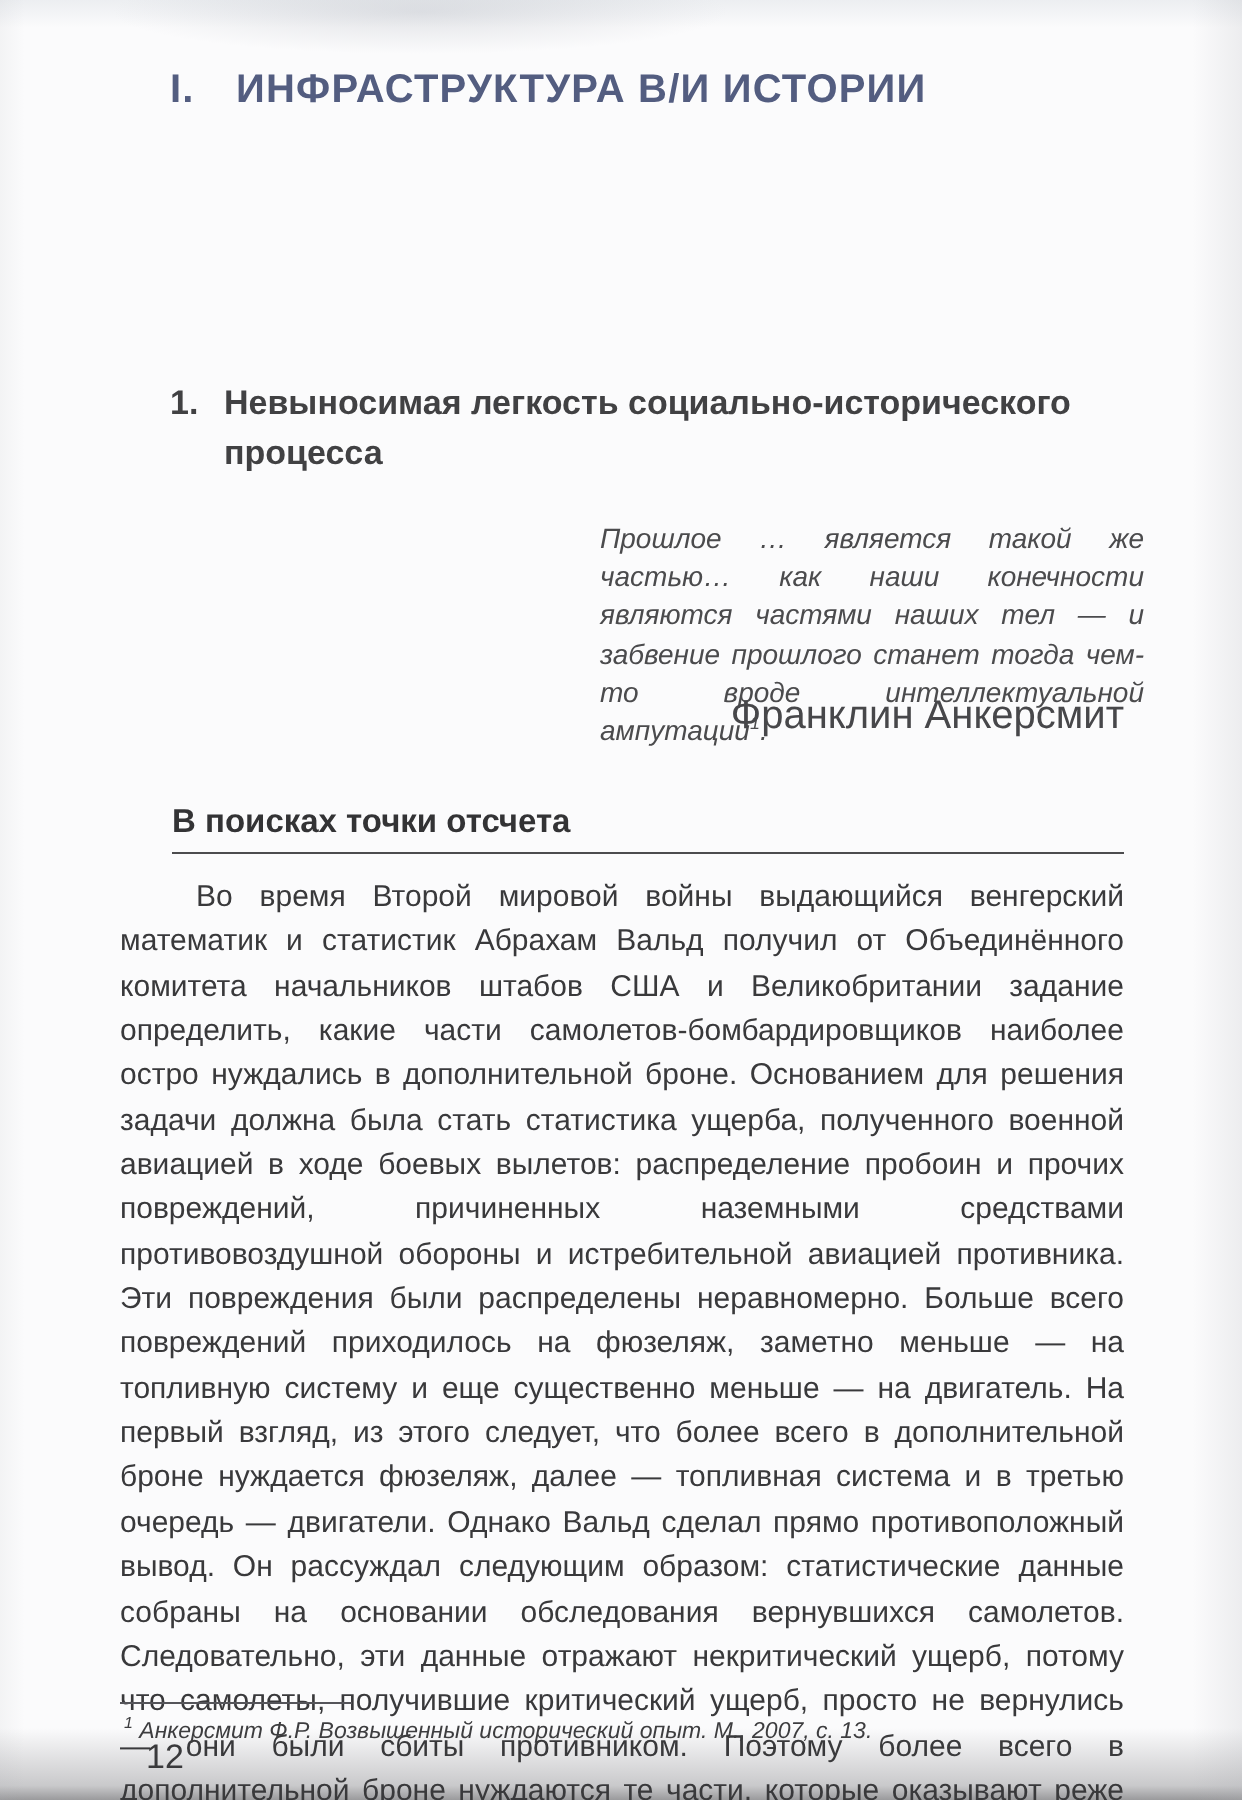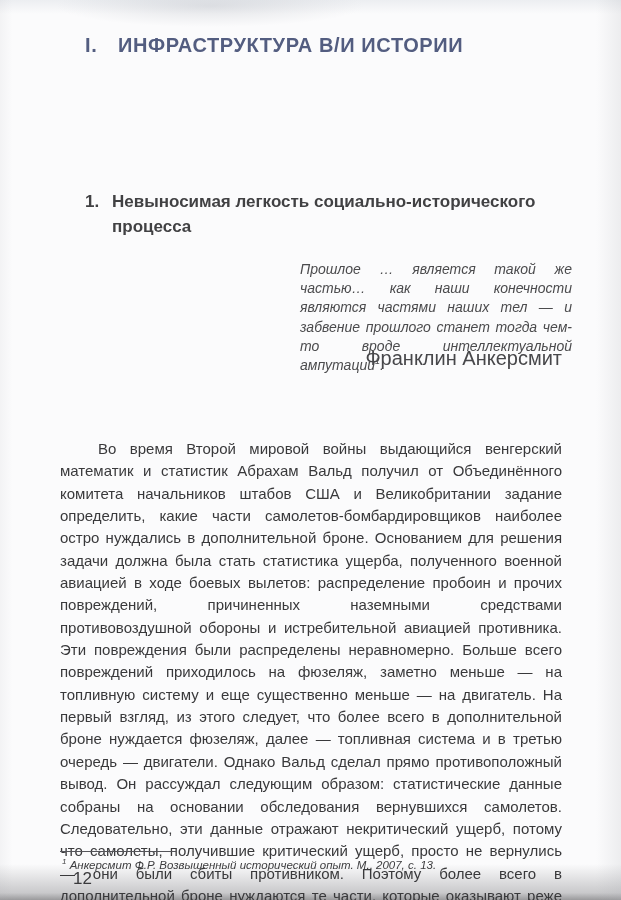--- a/index.html
+++ b/index.html
@@ -144,20 +144,21 @@
   <div class="section-heading">
     <span class="num">1.</span>
     <span class="title">Невыносимая легкость социально-исторического процесса</span>
   </div>
 
   <div class="epigraph"><span>Прошлое … является такой же частью… как наши конечности являются частями наших тел — и забвение прошлого станет тогда чем-то вроде интеллектуальной ампутации</span><sup>1</sup><span>.</span>
   </div>
 
   <div class="epigraph-attribution">Франклин Анкерсмит</div>
 
+  <div class="subsection-heading">В поисках точки отсчета</div>
 
   <div class="body-paragraph">Во время Второй мировой войны выдающийся венгерский математик и статистик Абрахам Вальд получил от Объединённого комитета начальников штабов США и Великобритании задание определить, какие части самолетов-бомбардировщиков наиболее остро нуждались в дополнительной броне. Основанием для решения задачи должна была стать статистика ущерба, полученного военной авиацией в ходе боевых вылетов: распределение пробоин и прочих повреждений, причиненных наземными средствами противовоздушной обороны и истребительной авиацией противника. Эти повреждения были распределены неравномерно. Больше всего повреждений приходилось на фюзеляж, заметно меньше — на топливную систему и еще существенно меньше — на двигатель. На первый взгляд, из этого следует, что более всего в дополнительной броне нуждается фюзеляж, далее — топливная система и в третью очередь — двигатели. Однако Вальд сделал прямо противоположный вывод. Он рассуждал следующим образом: статистические данные собраны на основании обследования вернувшихся самолетов. Следовательно, эти данные отражают некритический ущерб, потому что самолеты, получившие критический ущерб, просто не вернулись — они были сбиты противником. Поэтому более всего в дополнительной броне нуждаются те части, которые оказывают реже всего поврежденными у вернувшихся на базу самолетов.</div>
 
   <div class="footnote-rule"></div>
 
   <div class="footnote"><sup>1</sup><span> Анкерсмит Ф.Р. Возвышенный исторический опыт. М., 2007, с. 13.</span>
   </div>
 
   <div class="page-number">12</div>
 

